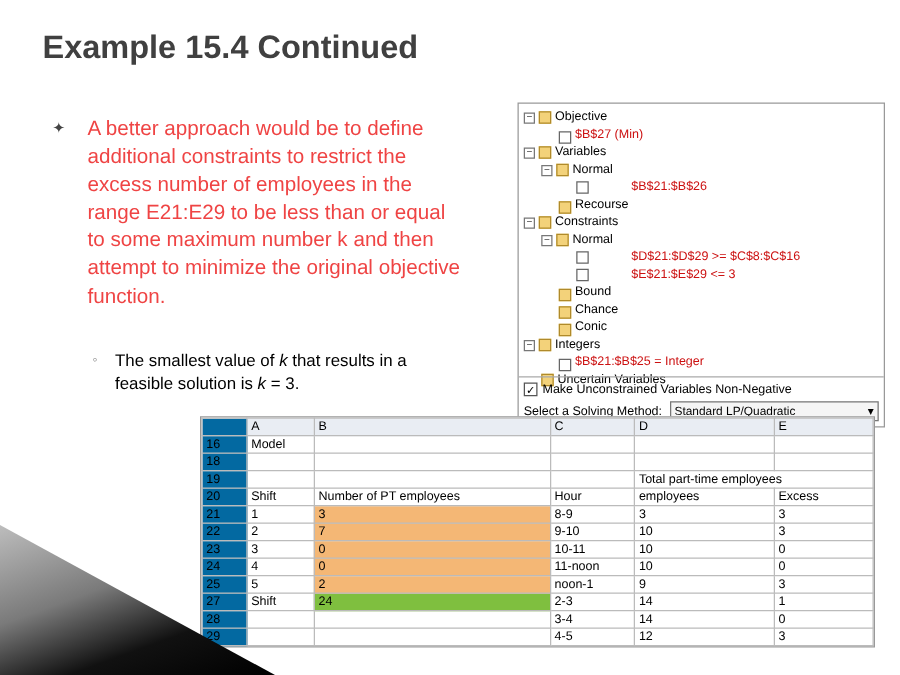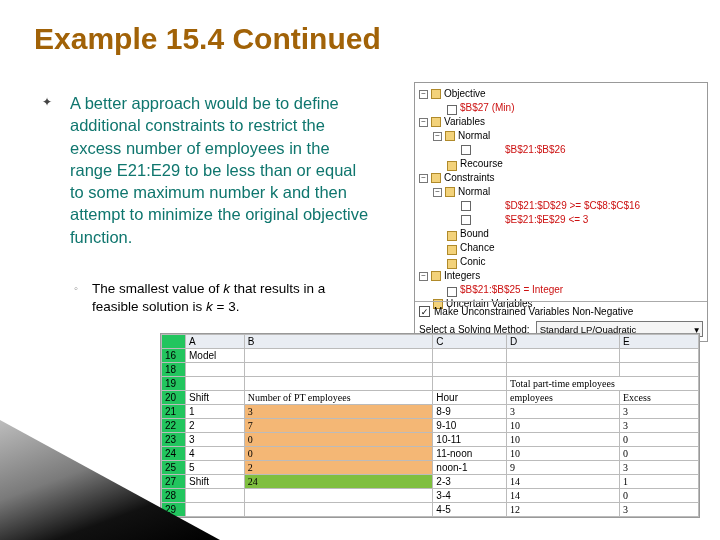--- a/index.html
+++ b/index.html
@@ -10,31 +10,31 @@
     position: relative; overflow: hidden;
   }
   .corner {
     position: absolute; bottom: 0; left: 0;
     width: 220px; height: 120px;
     background: linear-gradient(160deg, #bdbdbd 0%, #7a7a7a 40%, #111 70%, #000 100%);
     clip-path: polygon(0 0, 100% 100%, 0 100%);
   }
   .title {
     position: absolute; top: 22px; left: 34px;
-    font-size: 30px; font-weight: bold; color: #a16207;
+    font-size: 26px; font-weight: bold; color: #404040;
   }
   .bullet {
     position: absolute; top: 92px; left: 42px;
   }
   .bullet-mark {
     position: absolute; top: 3px; left: 0; font-size: 12px; color: #444;
   }
   .bullet-text {
     margin-left: 28px; width: 300px;
-    font-size: 16.5px; line-height: 1.35; color: #0f766e;
+    font-size: 16.5px; line-height: 1.35; color: #ef4444;
   }
   .subbullet {
     position: absolute; top: 280px; left: 74px;
   }
   .sub-mark {
     position: absolute; top: 2px; left: 0; font-size: 11px; color: #888;
   }
   .sub-text {
     margin-left: 18px; width: 280px;
     font-size: 13.5px; line-height: 1.3; color: #000;
@@ -81,23 +81,23 @@
   .sheet {
     position: absolute; bottom: 22px; right: 20px;
     width: 540px; border: 1px solid #999;
     font-size: 10px; background: #fff;
   }
   .sheet table { border-collapse: collapse; width: 100%; }
   .sheet td, .sheet th {
     border: 1px solid #bbb; height: 14px; padding: 0 3px;
     text-align: left; font-weight: normal; color: #000;
   }
-  .rowhdr { background: #22c55e; text-align: center; width: 24px; color: #333; }
+  .rowhdr { background: #0369a1; text-align: center; width: 36px; color: #333; }
   .colhdr { background: #e9edf3; text-align: center; color: #333; }
-  .center { text-align: center; font-family: Liberation Serif, serif; }
+  .center { text-align: center; }
   .right { text-align: right; }
   .bold { font-weight: bold; }
   .orange { background: #f4b775; }
   .green { background: #7fbf3f; }
 </style>
 </head>
 <body>
 
 <div class="title">Example 15.4 Continued</div>
 

